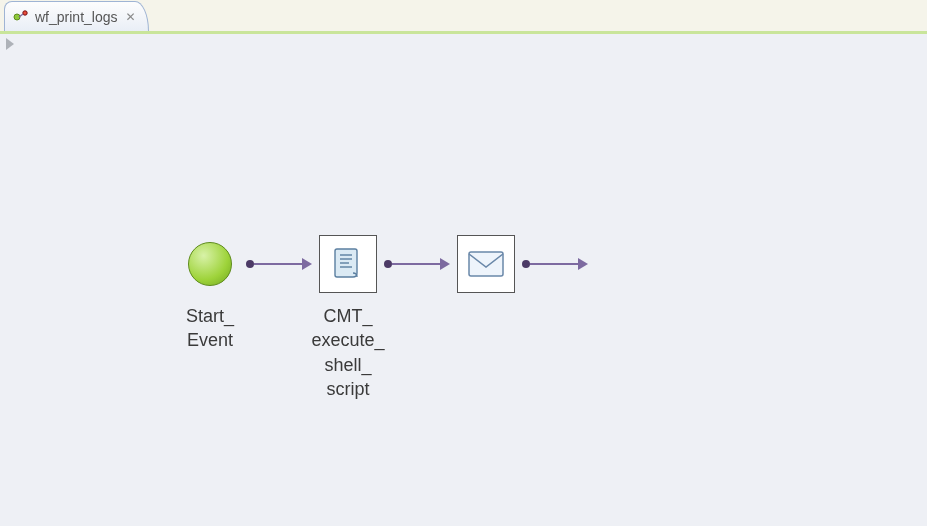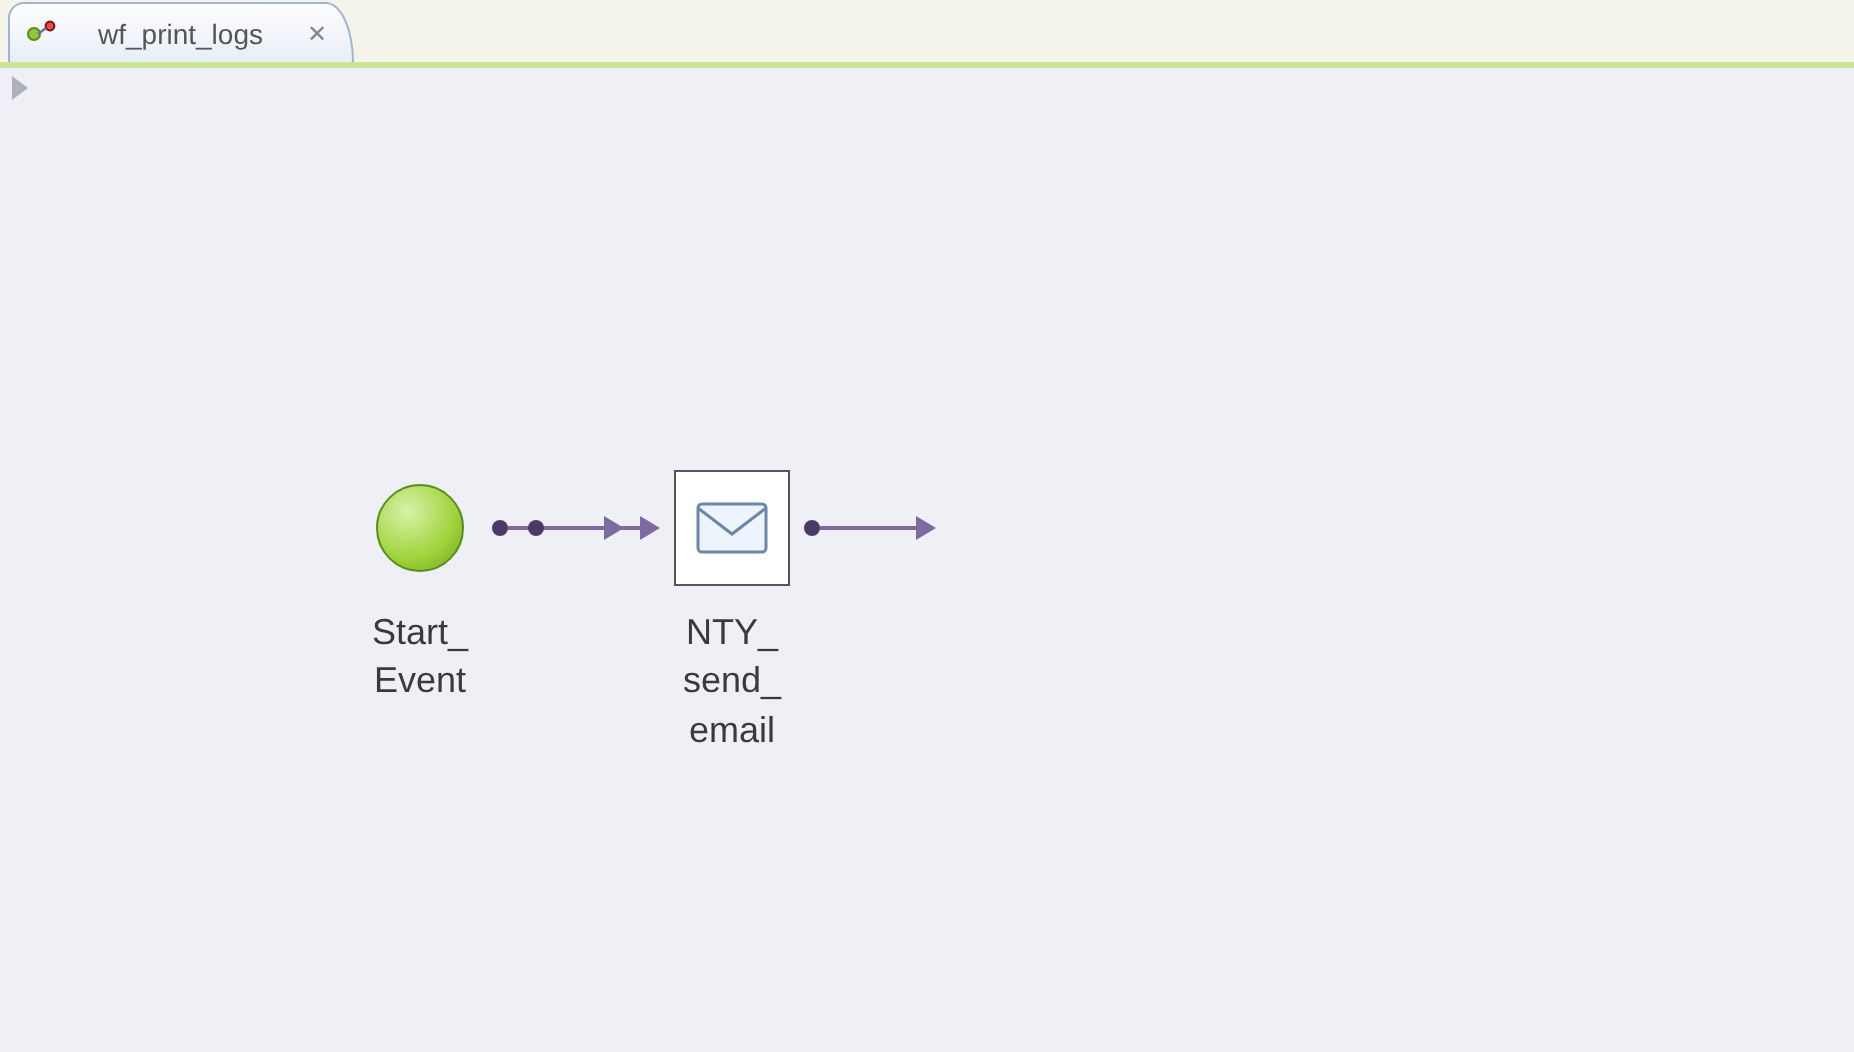--- a/index.html
+++ b/index.html
@@ -15,21 +15,21 @@
   .tabbar {
     height: 32px;
     background: #f5f4ea;
     border-bottom: 1px solid #c9e59a;
     display: flex;
     align-items: flex-end;
   }
   .tab {
     display: flex;
     align-items: center;
-    gap: 20px;
+    gap: 6px;
     height: 30px;
     padding: 0 10px 0 8px;
     background: linear-gradient(#fdfdfd, #e9eef6);
     border: 1px solid #9fb4d4;
     border-bottom: none;
     border-top-left-radius: 8px;
     border-top-right-radius: 14px 30px;
     margin-left: 4px;
     color: #555;
   }
@@ -167,39 +167,54 @@
       <div class="node-label">Start_
 Event</div>
     </div>
 
     <div class="connector">
       <div class="dot"></div>
       <div class="line"></div>
       <div class="arrowhead"></div>
     </div>
 
+    <div class="node-col">
+      <div class="node-top">
+        <div class="icon-box">
+          <svg width="38" height="38" viewBox="0 0 38 38">
+            <path d="M8 4 h18 q2 0 2 2 v22 q0 4 -4 4 h-16 q-2 0 -2 -2 v-24 q0 -2 2 -2 z" fill="#dbeaf4" stroke="#5b7fa0" stroke-width="1.4"></path>
+            <path d="M24 28 q4 0 4 4" fill="none" stroke="#5b7fa0" stroke-width="1.4"></path>
+            <line x1="11" y1="10" x2="23" y2="10" stroke="#5b7fa0" stroke-width="1.4"></line>
+            <line x1="11" y1="14" x2="23" y2="14" stroke="#5b7fa0" stroke-width="1.4"></line>
+            <line x1="11" y1="18" x2="20" y2="18" stroke="#5b7fa0" stroke-width="1.4"></line>
+            <line x1="11" y1="22" x2="23" y2="22" stroke="#5b7fa0" stroke-width="1.4"></line>
+          </svg>
+        </div>
+      </div>
+      <div class="node-label">CMT_
+execute_
+shell_
+script</div>
+    </div>
 
     <div class="connector">
       <div class="dot"></div>
       <div class="line"></div>
       <div class="arrowhead"></div>
     </div>
 
     <div class="node-col">
       <div class="node-top">
         <div class="icon-box">
           <svg width="40" height="30" viewBox="0 0 40 30">
             <rect x="3" y="3" width="34" height="24" rx="2" fill="#eef4fb" stroke="#6a88a9" stroke-width="1.5"></rect>
             <path d="M3 5 L20 18 L37 5" fill="none" stroke="#6a88a9" stroke-width="1.5"></path>
           </svg>
         </div>
       </div>
-      <div class="node-label">NTY_
-send_
-email</div>
     </div>
 
     <div class="connector">
       <div class="dot"></div>
       <div class="line"></div>
       <div class="arrowhead"></div>
     </div>
 
 
   </div>

